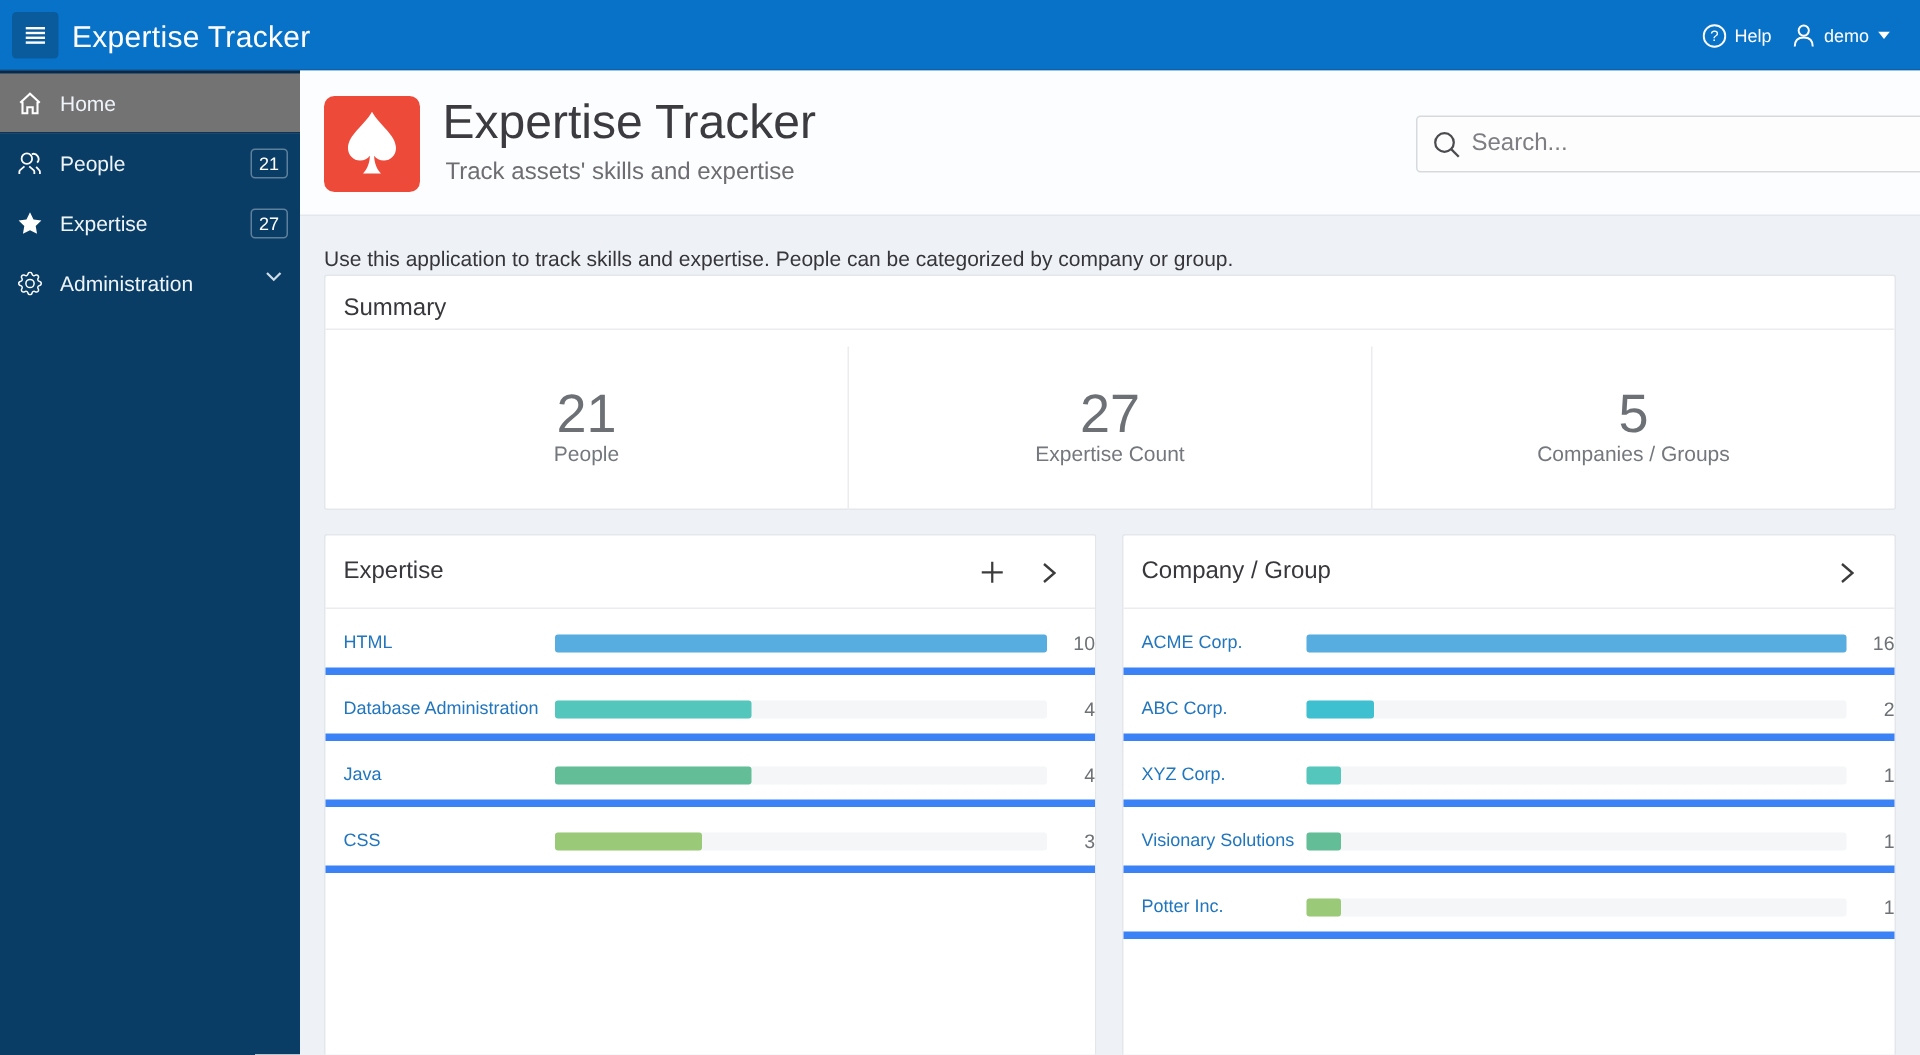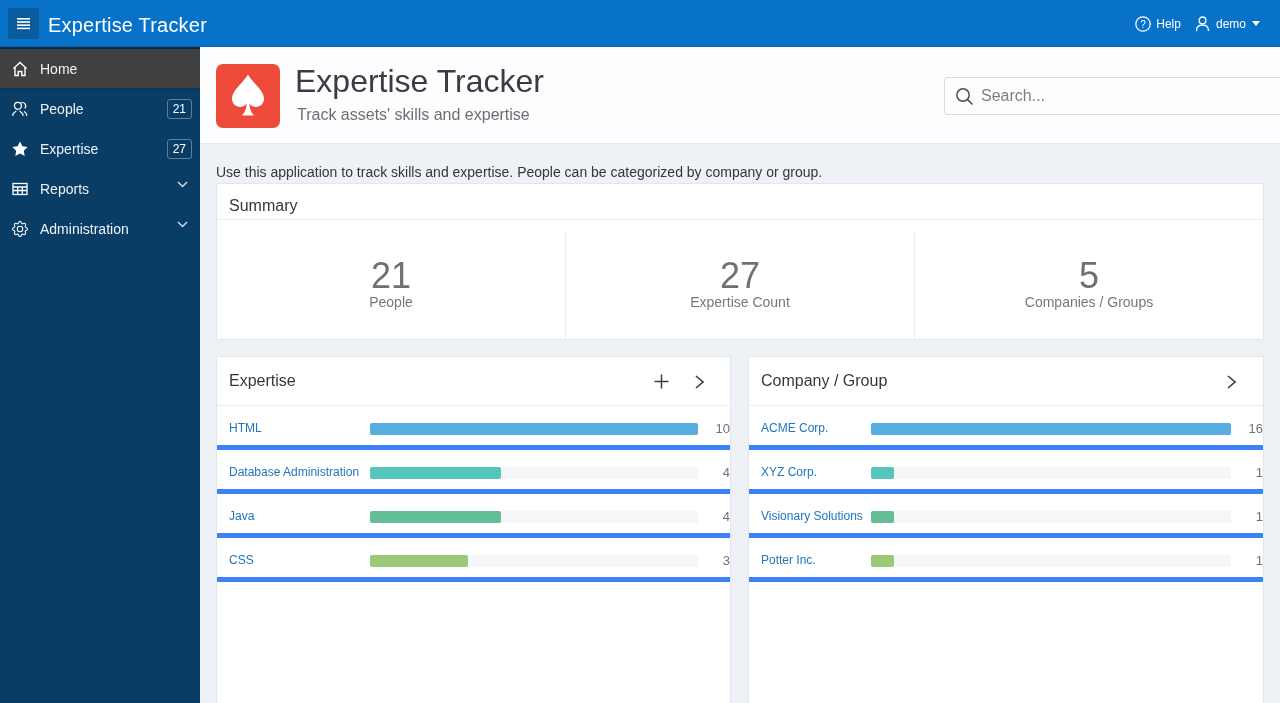--- a/index.html
+++ b/index.html
@@ -12,21 +12,21 @@
 .navbtn svg { position:absolute; left:9px; top:9px; }
 .apptitle { position:absolute; left:48px; top:0; height:47px; line-height:50px; color:#fff; font-size:20px; letter-spacing:0.2px; }
 .tb-right { position:absolute; right:20px; top:0; height:47px; display:flex; align-items:center; color:#fff; font-size:12px; }
 .tb-right .grp { display:flex; align-items:center; }
 .tb-right svg { display:block; }
 
 
 .sidebar { position:absolute; left:0; top:47px; width:200px; height:656px; background:#0a3d66; }
 .sidebar .shadowline { height:2px; background:#07294a; }
 .sitem { position:relative; height:40px; line-height:40px; color:#eef4f9; font-size:14px; }
-.sitem.active { background:#404040; border-bottom:1px solid #09365c; }
+.sitem.active { background:#737373; border-bottom:1px solid #09365c; }
 .sitem .icn { position:absolute; left:12px; top:12px; width:16px; height:16px; }
 .sitem .lbl { position:absolute; left:40px; top:0; }
 .sitem .badge { position:absolute; right:8px; top:10px; height:20px; min-width:25px; padding:0 5px; border:1px solid rgba(255,255,255,0.35); border-radius:3px; font-size:12px; line-height:18px; text-align:center; color:#fff; }
 .sitem .chev { position:absolute; right:12px; top:12px; }
 
 
 .content { position:absolute; left:200px; top:47px; width:1080px; height:656px; }
 .pagehdr { position:absolute; left:0; top:0; width:1080px; height:97px; background:#fcfdfe; border-bottom:1px solid #e4e8ec; }
 .appicon { position:absolute; left:16px; top:17px; width:64px; height:64px; background:#ed4a3a; border-radius:7px; }
 .appicon svg { position:absolute; left:12px; top:10px; }
@@ -123,30 +123,20 @@
   </div>
   <div class="sitem">
     <svg class="icn" viewBox="0 0 16 16">
       <path d="M8 0.5 L10.35 5.25 L15.6 6 L11.8 9.7 L12.7 14.9 L8 12.45 L3.3 14.9 L4.2 9.7 L0.4 6 L5.65 5.25 Z" fill="#fff"></path>
     </svg>
     <span class="lbl">Expertise</span>
     <span class="badge">27</span>
   </div>
   <div class="sitem">
     <svg class="icn" viewBox="0 0 16 16">
-      <rect x="1" y="2.5" width="14" height="11" fill="none" stroke="#fff" stroke-width="1.3"></rect>
-      <path d="M1 6 H15 M1 9.5 H15 M5.7 6 V13.5 M10.3 6 V13.5" stroke="#fff" stroke-width="1.3"></path>
-    </svg>
-    <span class="lbl">Reports</span>
-    <svg class="chev" width="11" height="7" viewBox="0 0 11 7">
-        <path d="M1 1 L5.5 5.5 L10 1" fill="none" stroke="#cfdce8" stroke-width="1.5"></path>
-      </svg>
-  </div>
-  <div class="sitem">
-    <svg class="icn" viewBox="0 0 16 16">
       <path fill="#fff" d="M8 4.754a3.246 3.246 0 1 0 0 6.492 3.246 3.246 0 0 0 0-6.492zM5.754 8a2.246 2.246 0 1 1 4.492 0 2.246 2.246 0 0 1-4.492 0z"></path>
       <path fill="#fff" d="M9.796 1.343c-.527-1.79-3.065-1.79-3.592 0l-.094.319a.873.873 0 0 1-1.255.52l-.292-.16c-1.64-.892-3.433.902-2.54 2.541l.159.292a.873.873 0 0 1-.52 1.255l-.319.094c-1.79.527-1.79 3.065 0 3.592l.319.094a.873.873 0 0 1 .52 1.255l-.16.292c-.892 1.64.901 3.434 2.541 2.54l.292-.159a.873.873 0 0 1 1.255.52l.094.319c.527 1.79 3.065 1.79 3.592 0l.094-.319a.873.873 0 0 1 1.255-.52l.292.16c1.64.893 3.434-.902 2.54-2.541l-.159-.292a.873.873 0 0 1 .52-1.255l.319-.094c1.79-.527 1.79-3.065 0-3.592l-.319-.094a.873.873 0 0 1-.52-1.255l.16-.292c.893-1.64-.902-3.433-2.541-2.54l-.292.159a.873.873 0 0 1-1.255-.52l-.094-.319zm-2.633.283c.246-.835 1.428-.835 1.674 0l.094.319a1.873 1.873 0 0 0 2.693 1.115l.291-.16c.764-.415 1.6.42 1.184 1.185l-.159.292a1.873 1.873 0 0 0 1.116 2.692l.318.094c.835.246.835 1.428 0 1.674l-.319.094a1.873 1.873 0 0 0-1.115 2.693l.16.291c.415.764-.42 1.6-1.185 1.184l-.291-.159a1.873 1.873 0 0 0-2.693 1.116l-.094.318c-.246.835-1.428.835-1.674 0l-.094-.319a1.873 1.873 0 0 0-2.692-1.115l-.292.16c-.764.415-1.6-.42-1.184-1.185l.159-.291A1.873 1.873 0 0 0 1.945 8.93l-.319-.094c-.835-.246-.835-1.428 0-1.674l.319-.094A1.873 1.873 0 0 0 3.06 4.377l-.16-.292c-.415-.764.42-1.6 1.185-1.184l.292.159a1.873 1.873 0 0 0 2.692-1.115l.094-.319z"></path>
     </svg>
     <span class="lbl">Administration</span>
     <svg class="chev" width="11" height="7" viewBox="0 0 11 7">
         <path d="M1 1 L5.5 5.5 L10 1" fill="none" stroke="#cfdce8" stroke-width="1.5"></path>
       </svg>
   </div>
 </div>
 
@@ -240,20 +230,26 @@
       </div>
     </div>
     <div class="rows">
       <div class="row">
           <span class="lnk">ACME Corp.</span>
           <span class="track"></span>
           <span class="fill" style="width:360px;background:#58ade0"></span>
           <span class="val">16</span>
         </div>
       <div class="row">
+          <span class="lnk">ABC Corp.</span>
+          <span class="track"></span>
+          <span class="fill" style="width:45px;background:#3fc0d1"></span>
+          <span class="val">2</span>
+        </div>
+      <div class="row">
           <span class="lnk">XYZ Corp.</span>
           <span class="track"></span>
           <span class="fill" style="width:23px;background:#55c6bc"></span>
           <span class="val">1</span>
         </div>
       <div class="row">
           <span class="lnk">Visionary Solutions</span>
           <span class="track"></span>
           <span class="fill" style="width:23px;background:#63bd96"></span>
           <span class="val">1</span>

